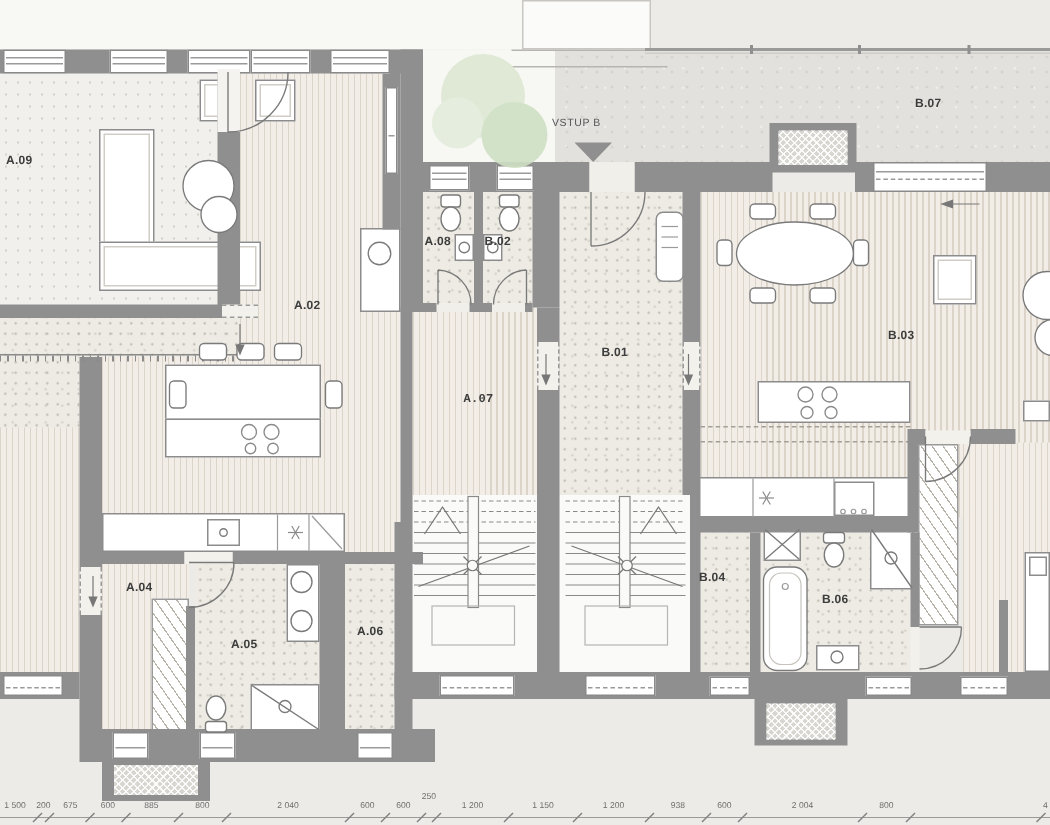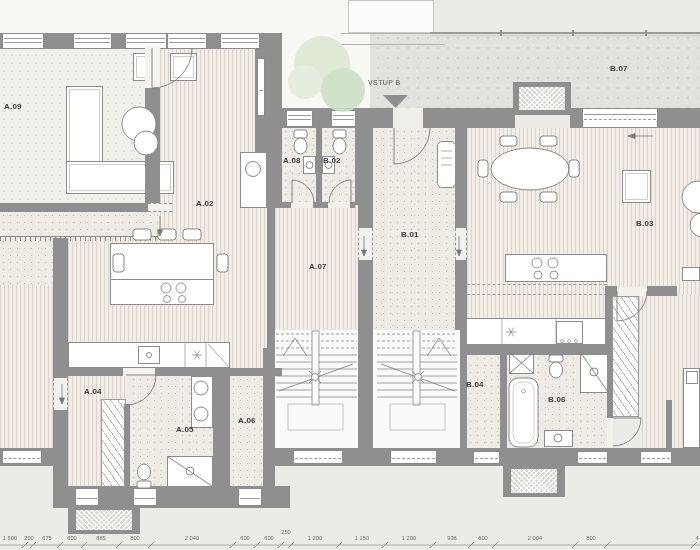--- a/index.html
+++ b/index.html
@@ -357,24 +357,24 @@
       </g>
   </svg>
 
   <div id="labels-layer">
       <div class="lbl" style="left: 4px; top: 103px;">A.09</div>
       <div class="lbl" style="left: 196px; top: 200px;">A.02</div>
       <div class="lbl" style="left: 283px; top: 157px;">A.08</div>
       <div class="lbl" style="left: 323px; top: 157px;">B.02</div>
       <div class="lbl" style="left: 610px; top: 65px;">B.07</div>
       <div class="lbl" style="left: 401px; top: 231px;">B.01</div>
-      <div class="lbl" style="left: 309px; top: 263px;">A.07</div>
-      <div class="lbl" style="left: 636px; top: 220px;">B.03</div>
+      <div class="lbl" style="left: 309px; top: 263px; font-family: Liberation Mono, monospace;">A.07</div>
+      <div class="lbl" style="left: 592px; top: 220px;">B.03</div>
       <div class="lbl" style="left: 84px; top: 388px;">A.04</div>
-      <div class="lbl" style="left: 154px; top: 426px; margin-left: 22px;">A.05</div>
+      <div class="lbl" style="left: 154px; top: 426px;">A.05</div>
       <div class="lbl" style="left: 238px; top: 417px;">A.06</div>
       <div class="lbl" style="left: 466px; top: 381px;">B.04</div>
       <div class="lbl" style="left: 548px; top: 396px;">B.06</div>
     </div>
   <div id="vstup">VSTUP B</div>
   <div id="dim-row">
       <div class="dim" style="left: 10px; top: 535px;">1 500</div>
       <div class="dim" style="left: 29px; top: 535px;">200</div>
       <div class="dim" style="left: 47px; top: 535px;">675</div>
       <div class="dim" style="left: 72px; top: 535px;">600</div>

